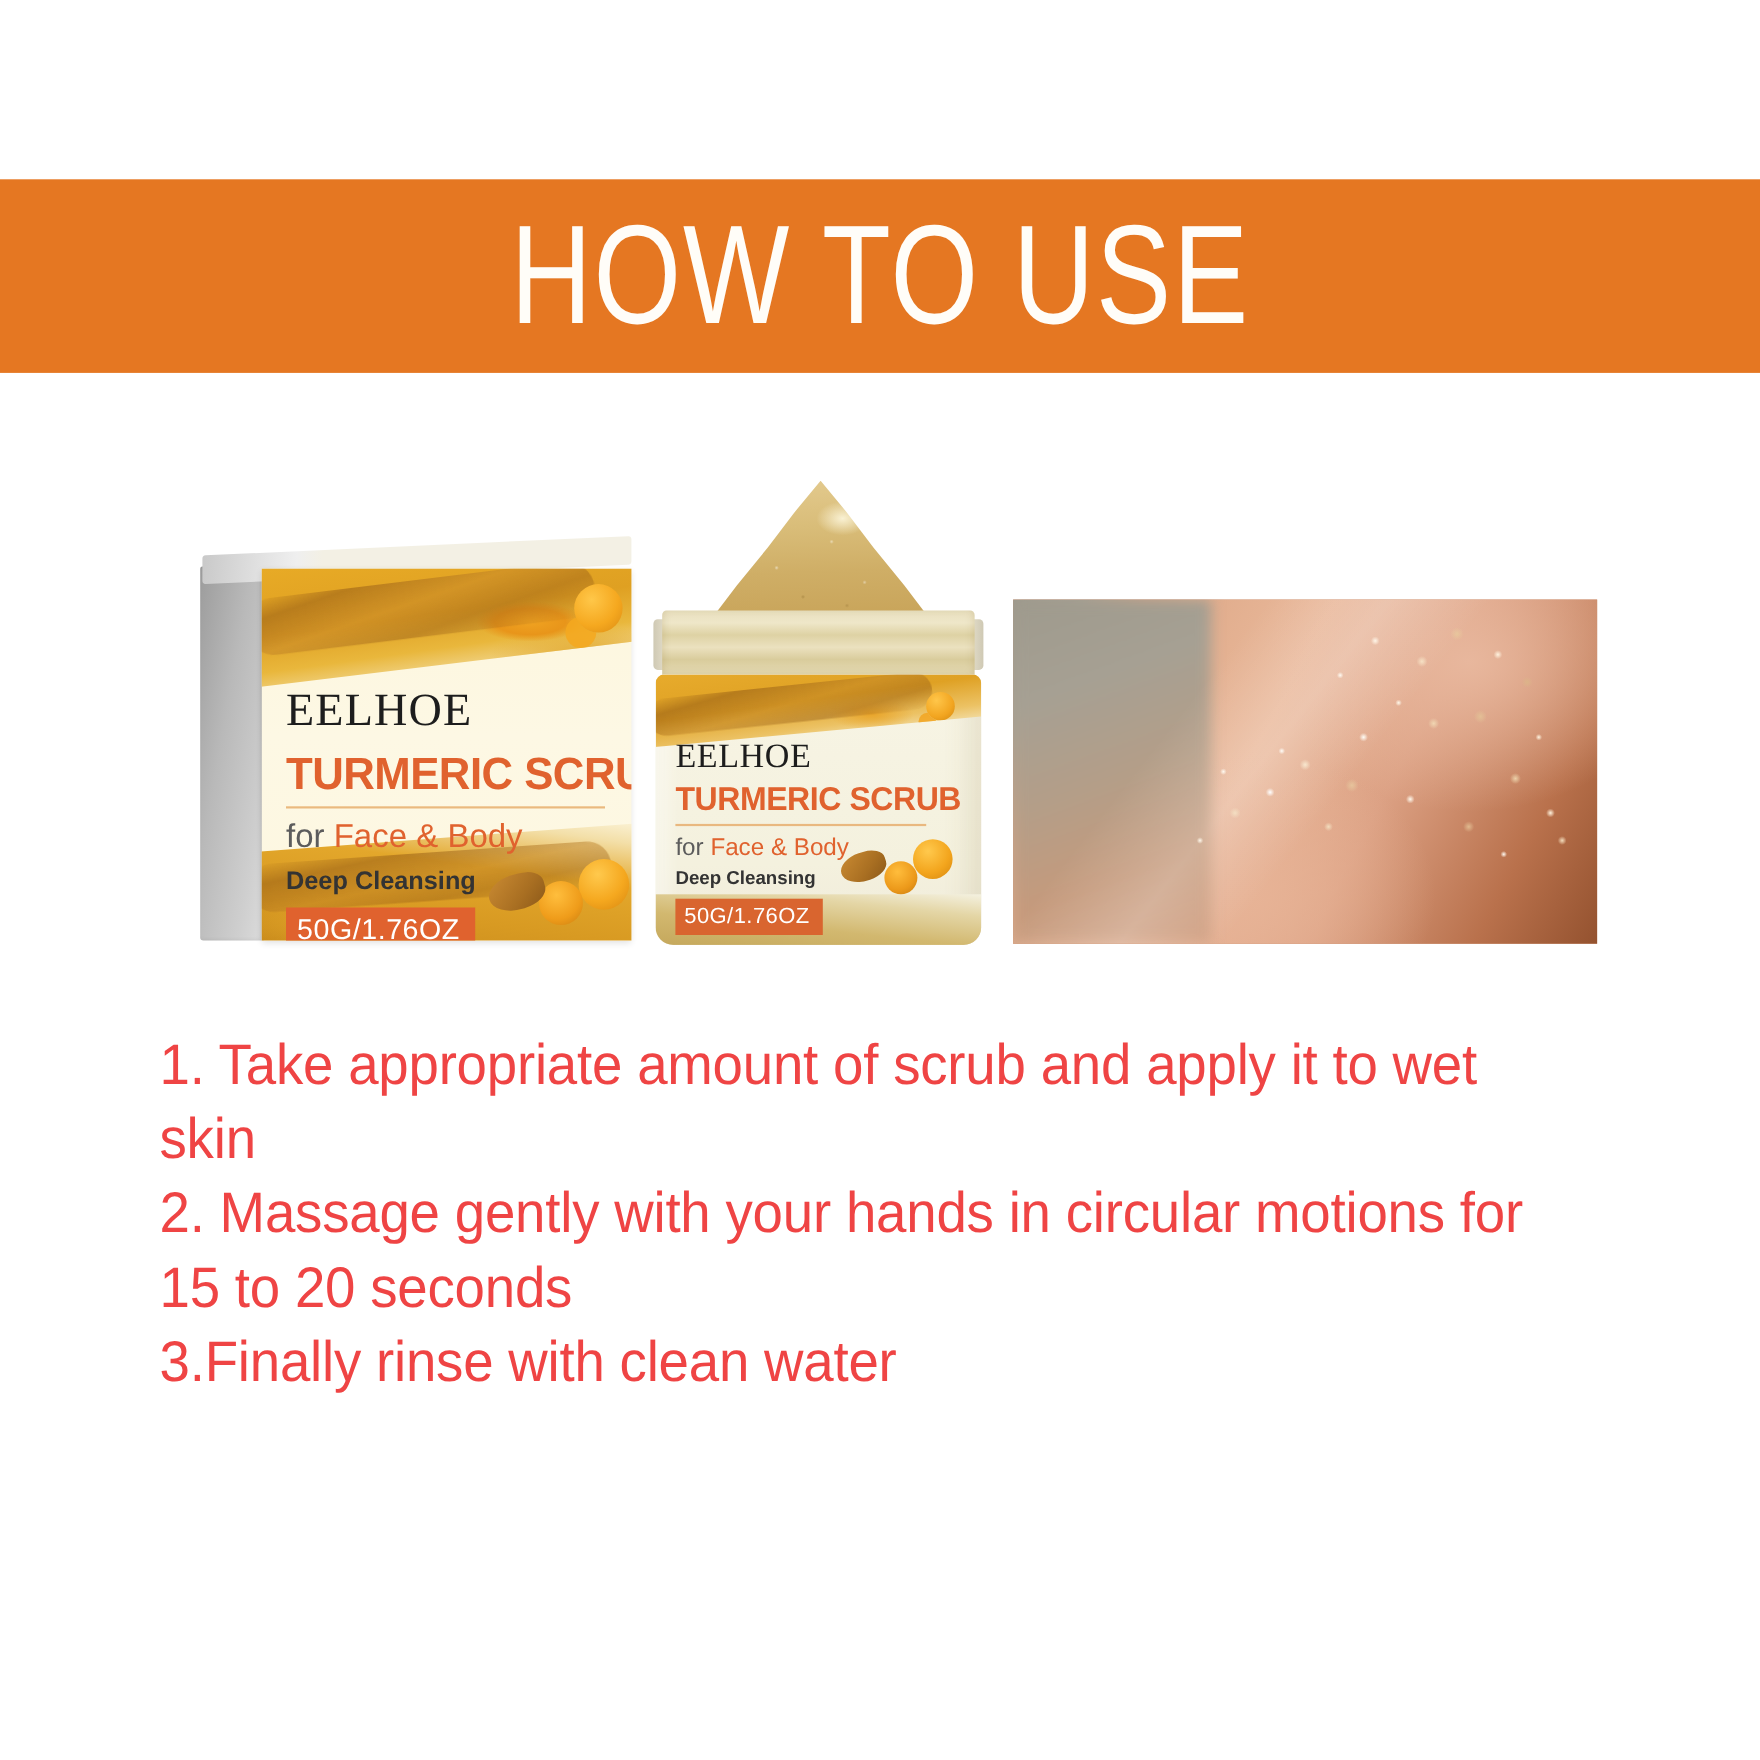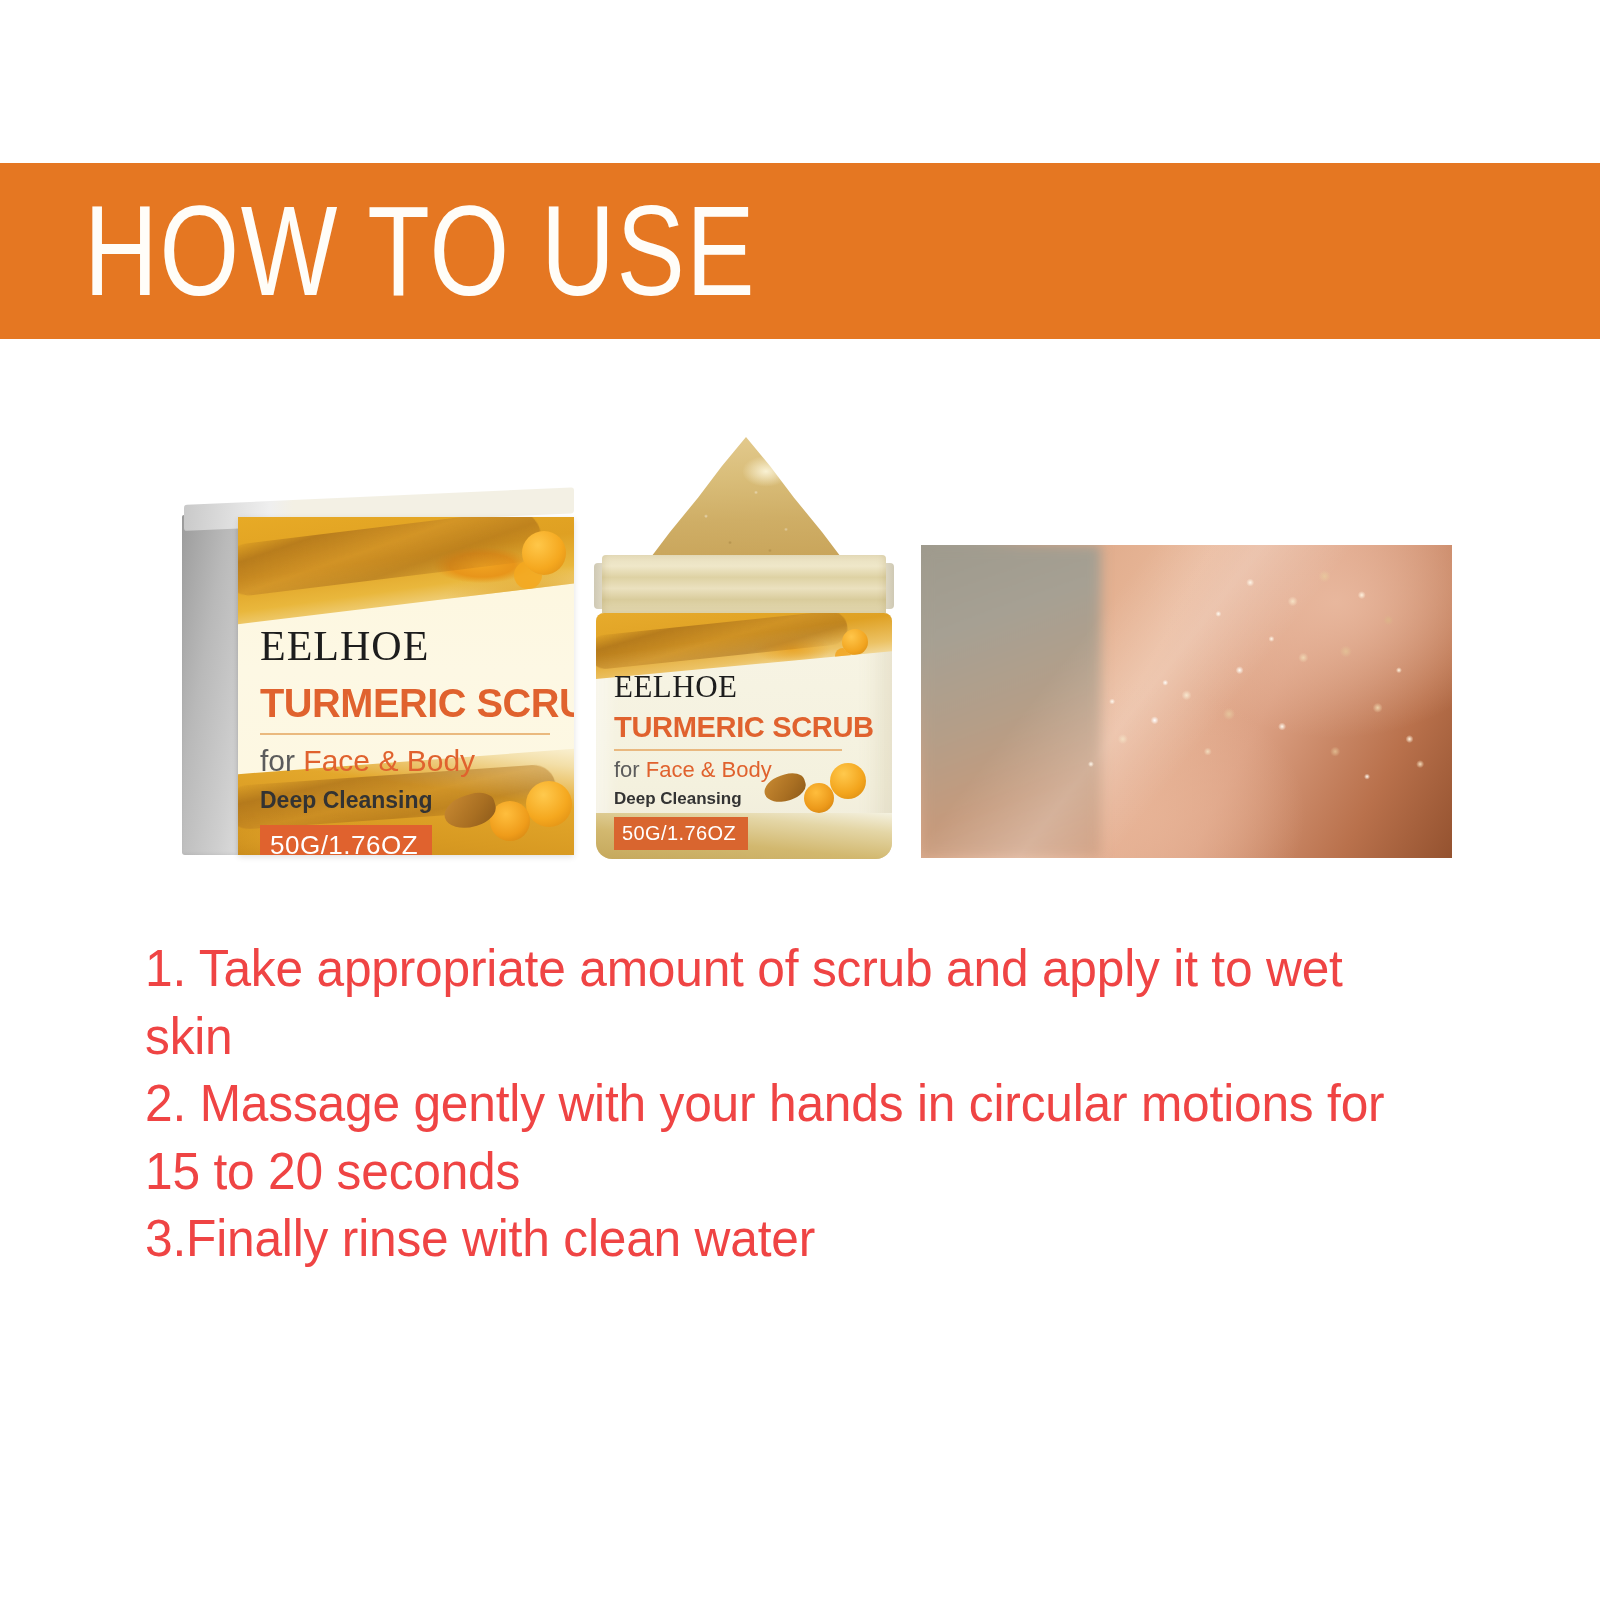--- a/index.html
+++ b/index.html
@@ -9,21 +9,21 @@
     background:#ffffff;
     font-family:"Liberation Sans","DejaVu Sans",sans-serif;
     overflow:hidden;
     position:relative;
   }
 
   
   .banner{
     position:absolute;left:0;top:163px;width:1600px;height:176px;
     background:#E57722;
-    display:flex;align-items:center;justify-content:flex-start;
+    display:flex;align-items:center;justify-content:center;
   }
   .banner-title{
     color:#FFFDF8;
     font-size:128px;
     line-height:1;
     font-weight:400;
     letter-spacing:2px;
     transform:scaleX(0.80);
     transform-origin:center center;
     white-space:nowrap;

